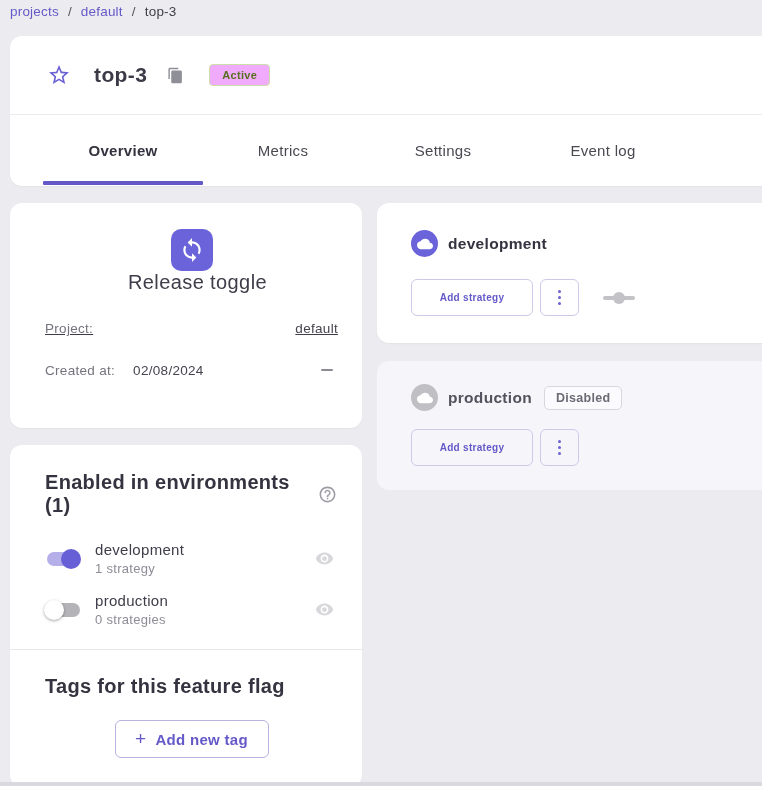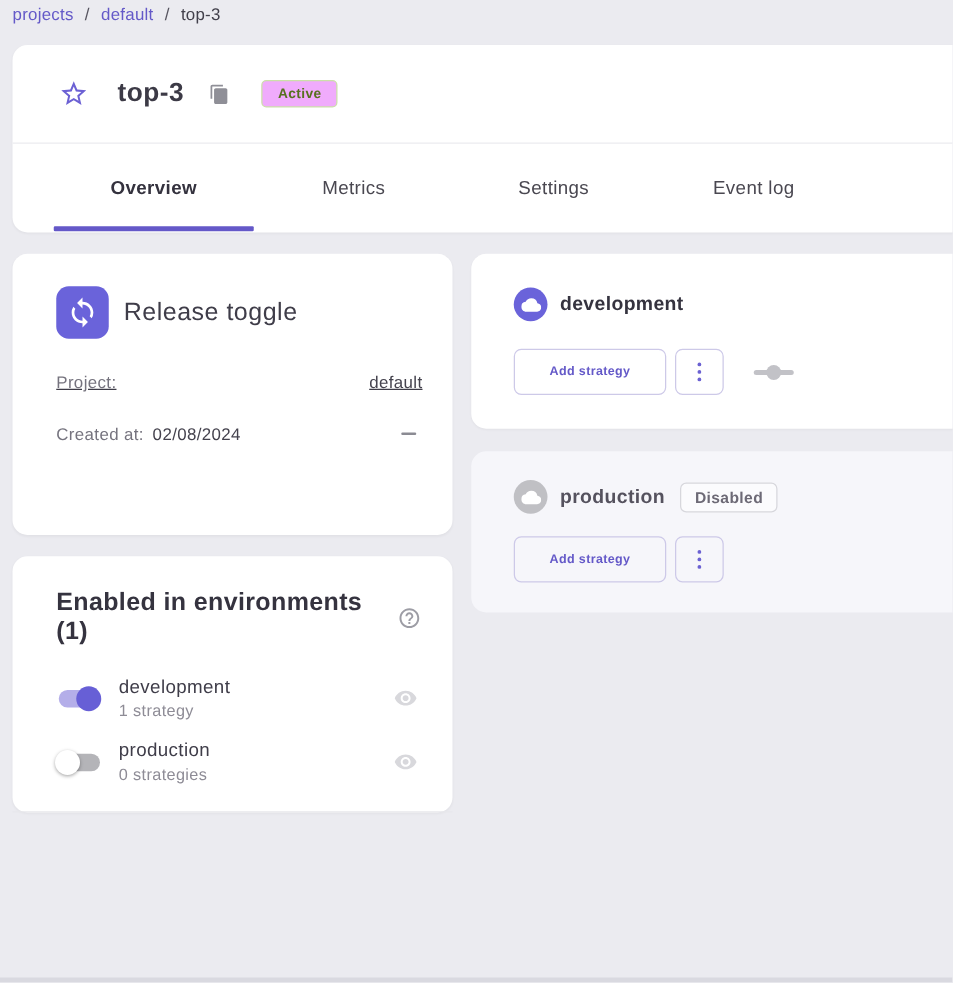--- a/index.html
+++ b/index.html
@@ -32,31 +32,31 @@
   .tab.active::after { content:""; position:absolute; bottom:0; left:0; right:0; height:4px; background:#6458c8; border-radius:1px; }
 
   
   .main { position:absolute; top:203px; left:10px; width:772px; display:flex; gap:15px; }
   .left-col { width:352px; flex:none; }
   .right-col { flex:1; min-width:0; }
   .card { background:#fff; border-radius:12px; box-shadow:0 1px 2px rgba(0,0,0,.04); }
 
   
   .type-card { height:225px; padding:26px 24px 0 35px; margin-bottom:17px; }
-  .type-head { display:flex; align-items:center; }
+  .type-head { display:flex; align-items:center;flex-direction:column; }
   .type-icon { width:42px; height:42px; border-radius:10px; background:#6a63da; display:flex; align-items:center; justify-content:center; flex:none; }
   .type-title { font-size:20px; color:#3f3d49; margin-left:12px; letter-spacing:.4px; }
   .kv-row { display:flex; justify-content:space-between; align-items:center; margin-top:27px; font-size:13.5px;text-decoration:underline; }
   .kv-label { color:#75737e; letter-spacing:.3px; }
   .kv-value { color:#45434e; letter-spacing:.3px; }
   .desc-row { display:flex; justify-content:space-between; align-items:center; margin-top:19px; }
   .desc-text { font-size:14px; color:#45434e; letter-spacing:.3px; }
   .icon-btn { width:22px; height:22px; display:flex; align-items:center; justify-content:center; cursor:pointer; }
   .created-row { display:flex; justify-content:space-between; align-items:center; margin-top:23px; font-size:13.5px; }
-  .created-left { display:flex; gap:7px; align-items:center; }
+  .created-left { display:flex; gap:18px; align-items:center; }
   .minus-icon { width:12px; height:2.5px; background:#8b8b93; border-radius:1px; }
 
   
   .env-section { padding:26px 24px 22px 35px; }
   .section-title-row { display:flex; align-items:center; gap:10px; }
   .section-title { font-size:20px; font-weight:bold; color:#35333f; letter-spacing:.3px; }
   .env-row { display:flex; align-items:center; margin-top:24px; }
   .env-row + .env-row { margin-top:16px; }
   .env-names { margin-left:14px; }
   .env-name { font-size:15px; color:#3f3d49; letter-spacing:.3px; }
@@ -203,20 +203,27 @@
           <span class="env-eye">
             <svg width="19" height="19" viewBox="0 0 24 24">
                 <path fill="#d8d8dc" d="M12 4.5C7 4.5 2.73 7.61 1 12c1.73 4.39 6 7.5 11 7.5s9.27-3.11 11-7.5c-1.73-4.39-6-7.5-11-7.5zM12 17c-2.76 0-5-2.24-5-5s2.24-5 5-5 5 2.24 5 5-2.24 5-5 5zm0-8c-1.66 0-3 1.34-3 3s1.34 3 3 3 3-1.34 3-3-1.34-3-3-3z"></path>
               </svg>
           </span>
         </div>
       </div>
 
       <div class="divider"></div>
 
+      <div class="tags-section">
+        <div class="section-title">Tags for this feature flag</div>
+        <button class="add-tag-btn">
+          <span class="plus-glyph">+</span>
+          <span>Add new tag</span>
+        </button>
+      </div>
     </section>
   </div>
 
   <div class="right-col">
 
     <section class="envcard dev">
       <div class="envcard-head">
         <span class="cloud-circle purple">
           <svg width="16" height="16" viewBox="0 0 24 24">
               <path fill="#ffffff" d="M19.35 10.04A7.49 7.49 0 0 0 12 4C9.11 4 6.6 5.64 5.35 8.04A5.994 5.994 0 0 0 0 14c0 3.31 2.69 6 6 6h13c2.76 0 5-2.24 5-5 0-2.64-2.05-4.78-4.65-4.96z"></path>

